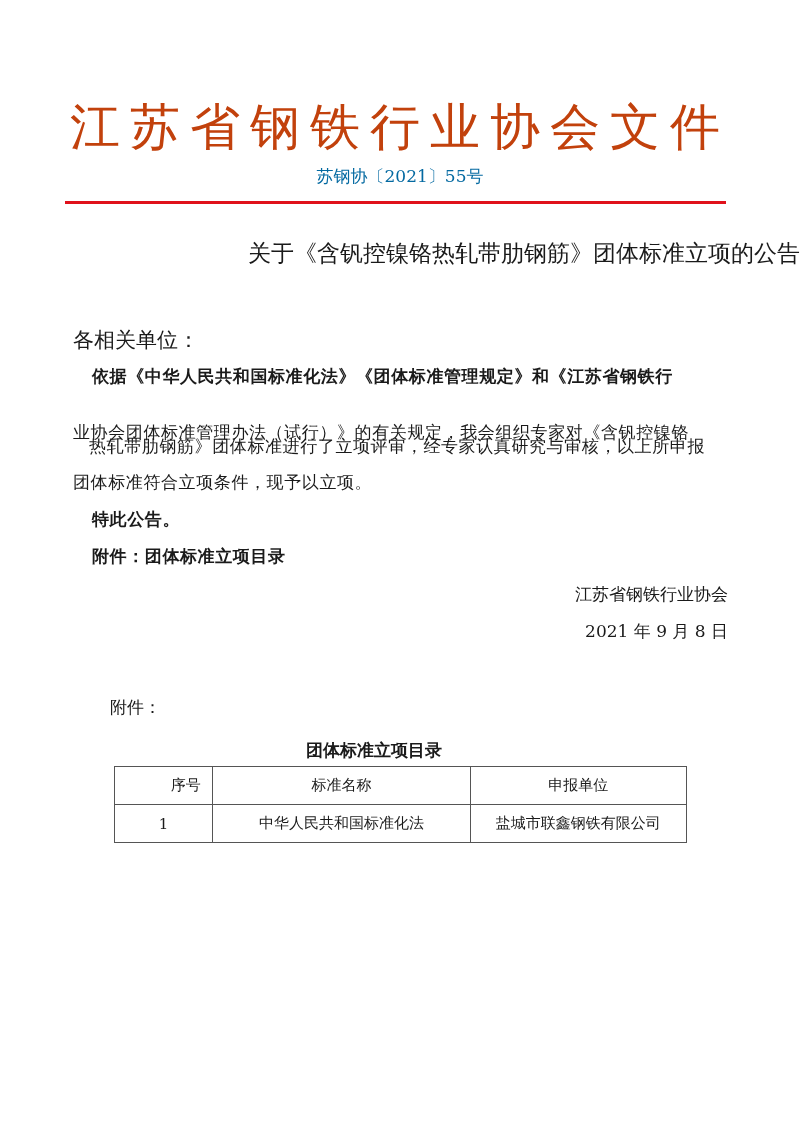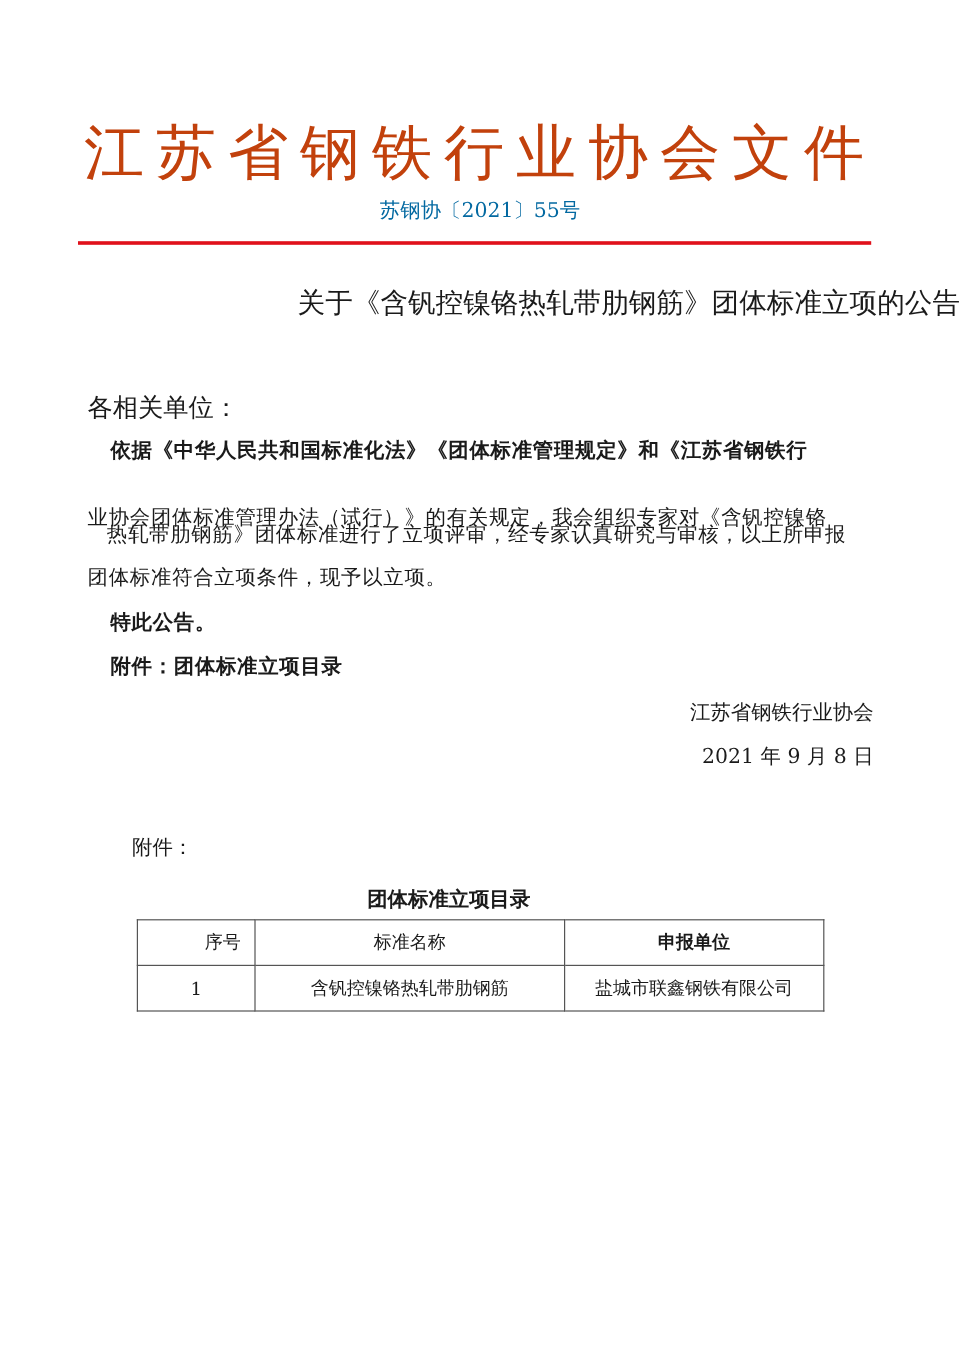--- a/index.html
+++ b/index.html
@@ -110,21 +110,21 @@
     }
     table.catalog th, table.catalog td {
       border: 1px solid #555;
       height: 37px;
       text-align: center;
       font-weight: normal;
       padding: 0;
     }
     table.catalog .c1 { width: 57px; padding-left: 44px; }
     table.catalog .c2 { width: 280px; margin-top: 36px; }
-    table.catalog .c3 { width: 235px; font-weight: bold; }
+    table.catalog .c3 { width: 235px; }
     table.catalog td.unit {
       font-family: Liberation Mono, monospace;
     }
   </style>
 </head>
 <body>
 
 <div>
 
   <div class="doc-header-title">江苏省钢铁行业协会文件</div>
@@ -154,19 +154,19 @@
     <thead>
       <tr>
         <th class="c1">序号</th>
         <th class="c2">标准名称</th>
         <th class="c3">申报单位</th>
       </tr>
     </thead>
     <tbody>
       <tr>
         <td>1</td>
-        <td>含钒控镍铬热轧带肋钢筋</td>
+        <td>中华人民共和国标准化法</td>
         <td class="unit">盐城市联鑫钢铁有限公司</td>
       </tr>
     </tbody>
   </table>
 
 </div>
 
 </body></html>

